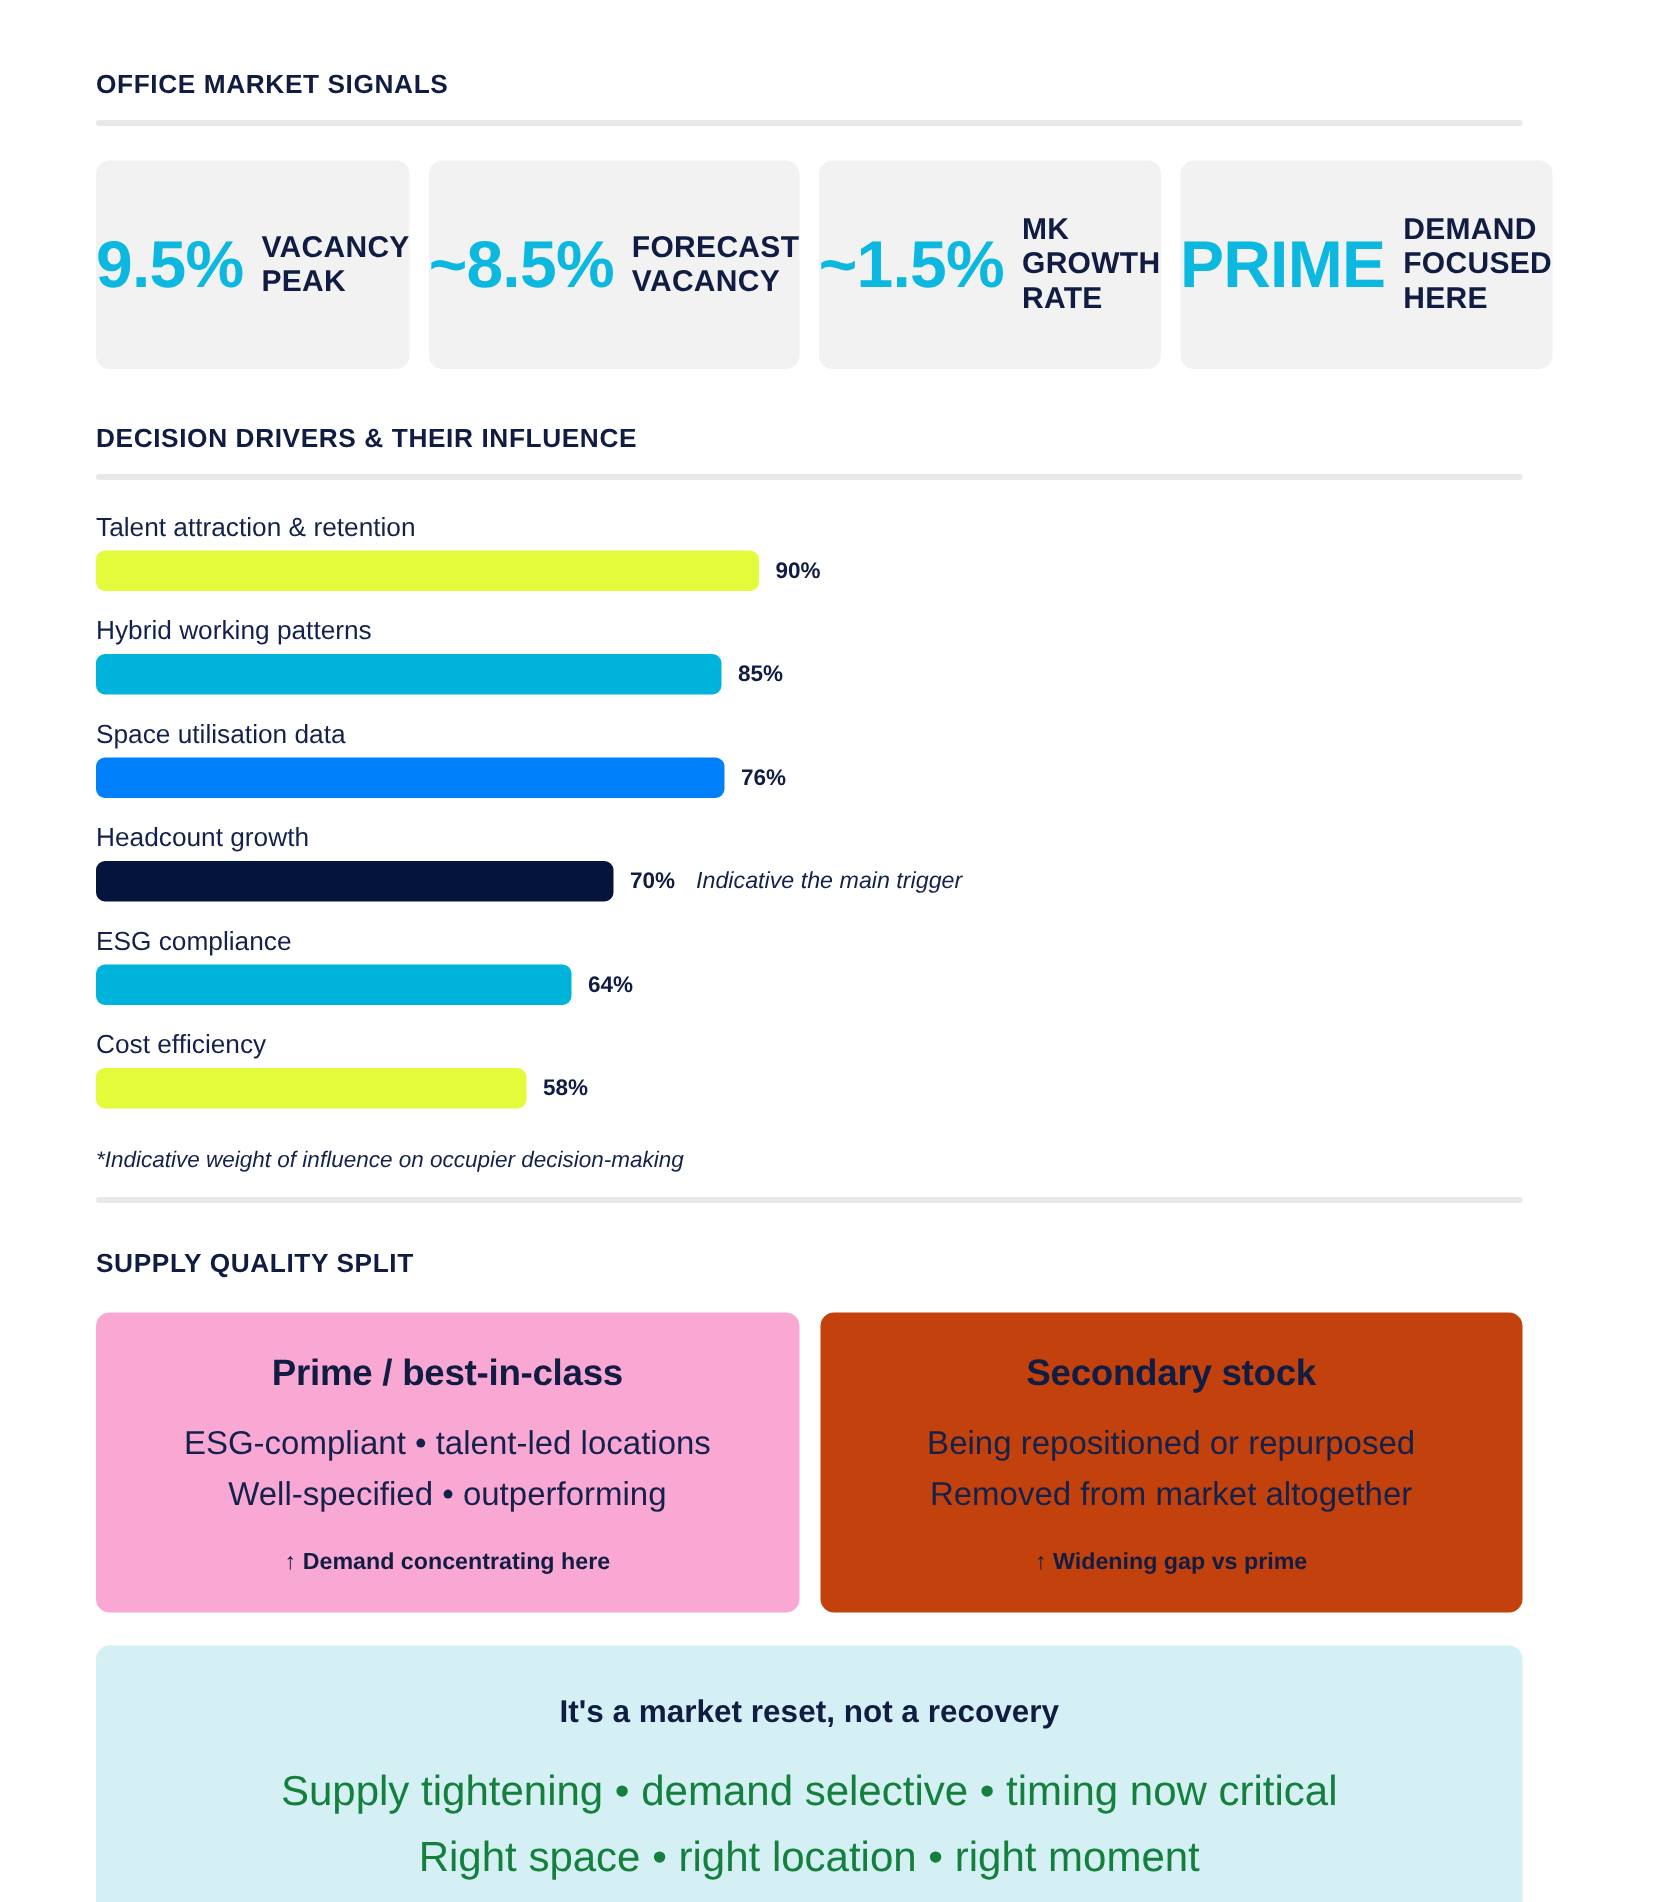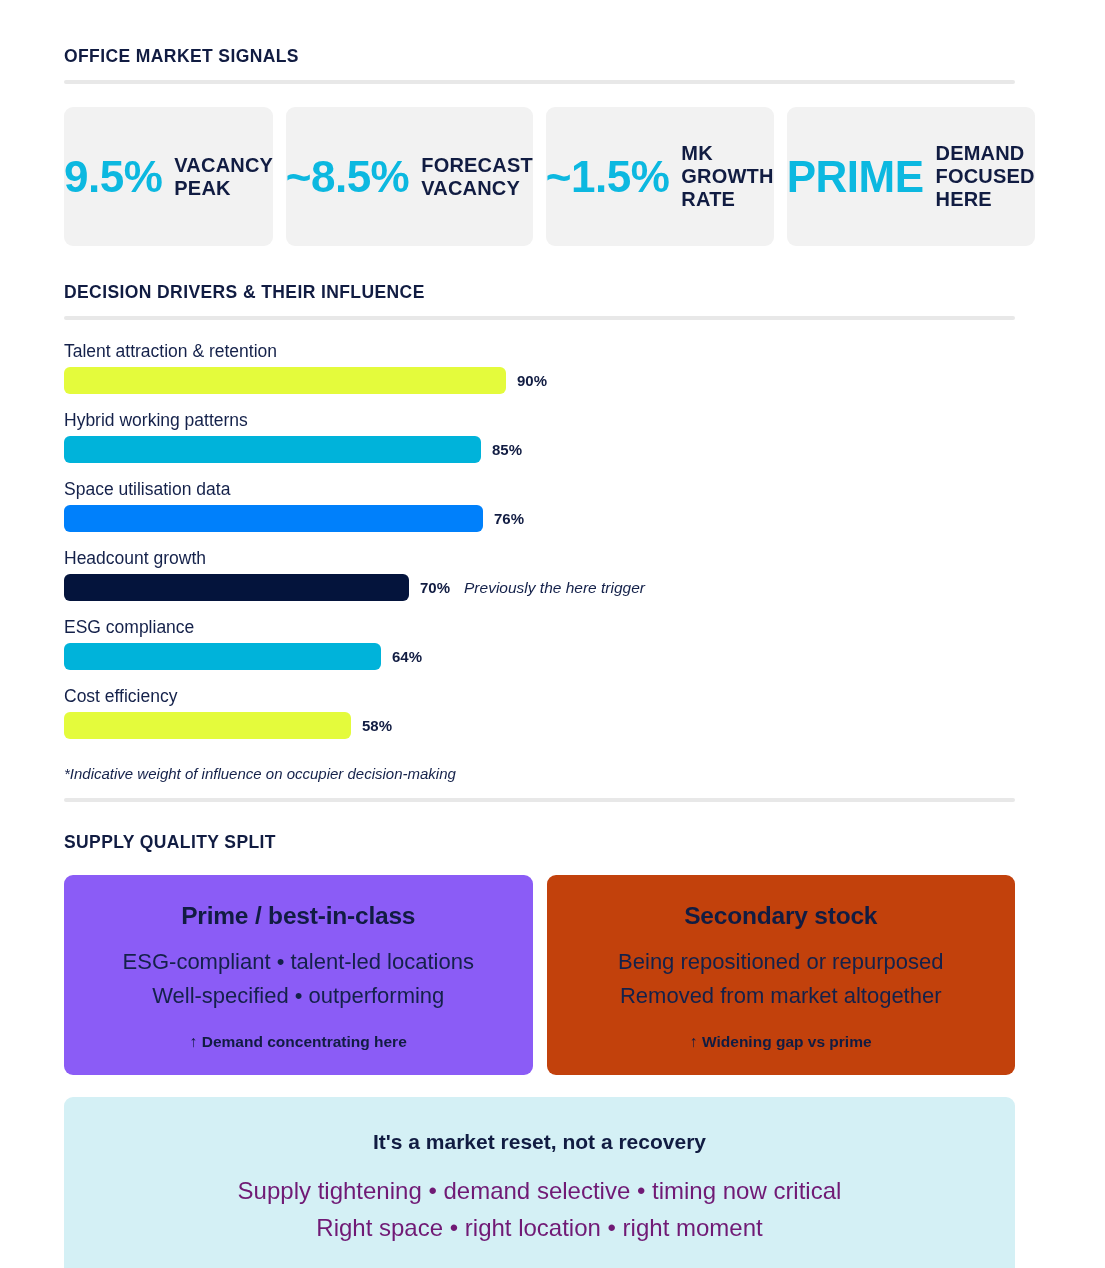--- a/index.html
+++ b/index.html
@@ -116,21 +116,21 @@
     margin-top: 22px;
   }
   .supply-card {
     flex: 1 1 0;
     border-radius: 9px;
     padding: 27px 20px 24px;
     text-align: center;
     box-sizing: border-box;
     min-height: 158px;
   }
-  .supply-card.prime { background: #8b5cf6; }
+  .supply-card.prime { background: #f9a8d4; }
   .supply-card.secondary { background: #c2410c; }
   .supply-title {
     font-size: 24.5px;
     font-weight: bold;
     color: #111c42;
     margin-bottom: 15px;
     letter-spacing: -0.2px;
   }
   .supply-line {
     font-size: 22px;
@@ -152,22 +152,22 @@
     text-align: center;
     padding: 33px 20px 36px;
   }
   .banner-title {
     font-size: 21px;
     font-weight: bold;
     color: #111c42;
     margin-bottom: 18px;
   }
   .banner-line {
-    font-size: 24px;
-    color: #701a75;
+    font-size: 28px;
+    color: #15803d;
     line-height: 1.55;
   }
 </style>
 </head>
 <body>
 
 <div class="page">
 
   <div style="padding-top:46px;">
     <div class="section-head">OFFICE MARKET SIGNALS</div>
@@ -221,21 +221,21 @@
           <div class="bar" style="width:419px;background:#0080fb;"></div>
           <div class="bar-pct">76%</div>
         </div>
       </div>
 
       <div class="bar-row">
         <div class="bar-label">Headcount growth</div>
         <div class="bar-line">
           <div class="bar" style="width:345px;background:#04143c;"></div>
           <div class="bar-pct">70%</div>
-          <div class="bar-note">Previously the here trigger</div>
+          <div class="bar-note">Indicative the main trigger</div>
         </div>
       </div>
 
       <div class="bar-row">
         <div class="bar-label">ESG compliance</div>
         <div class="bar-line">
           <div class="bar" style="width:317px;background:#00b3da;"></div>
           <div class="bar-pct">64%</div>
         </div>
       </div>

